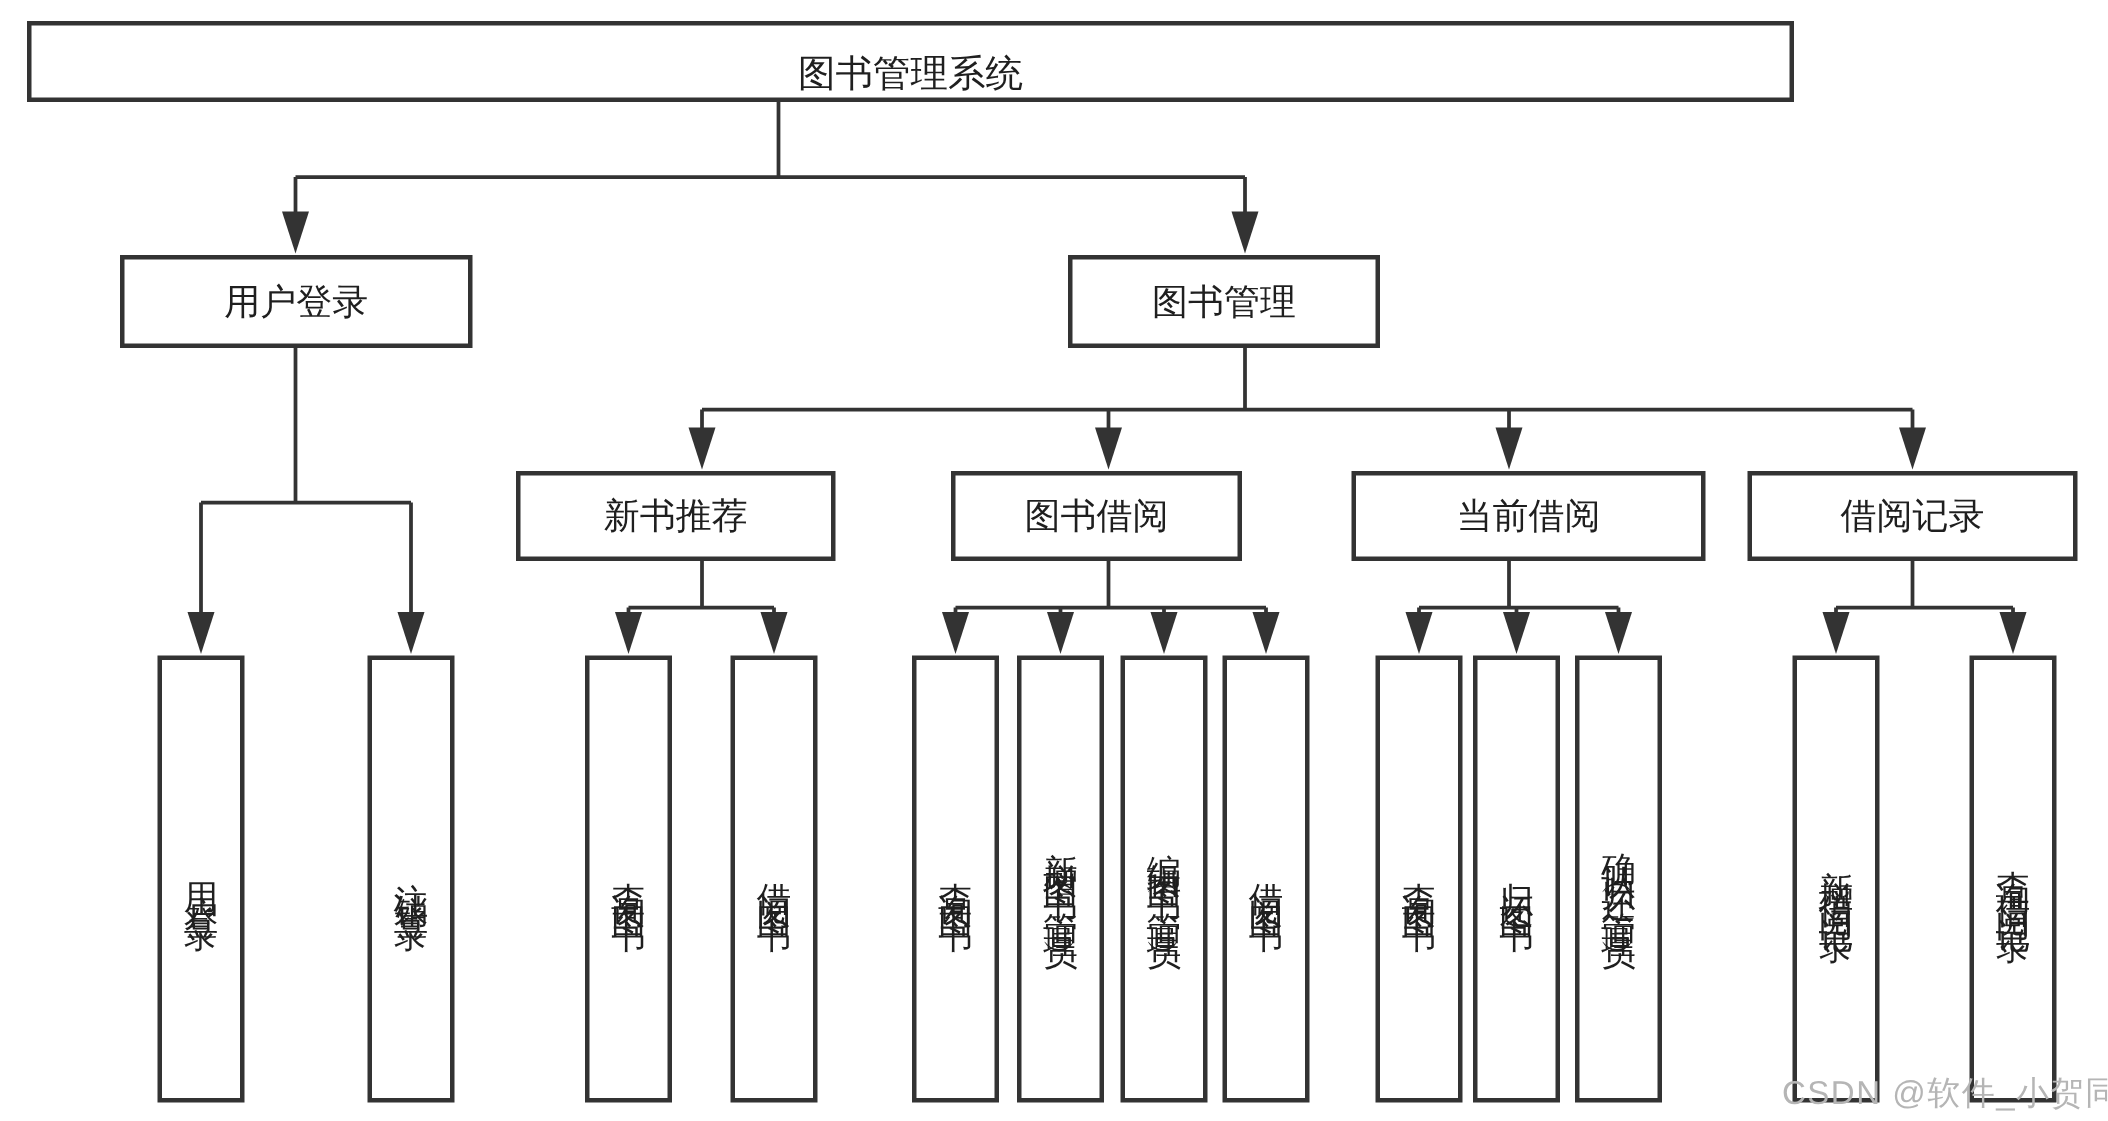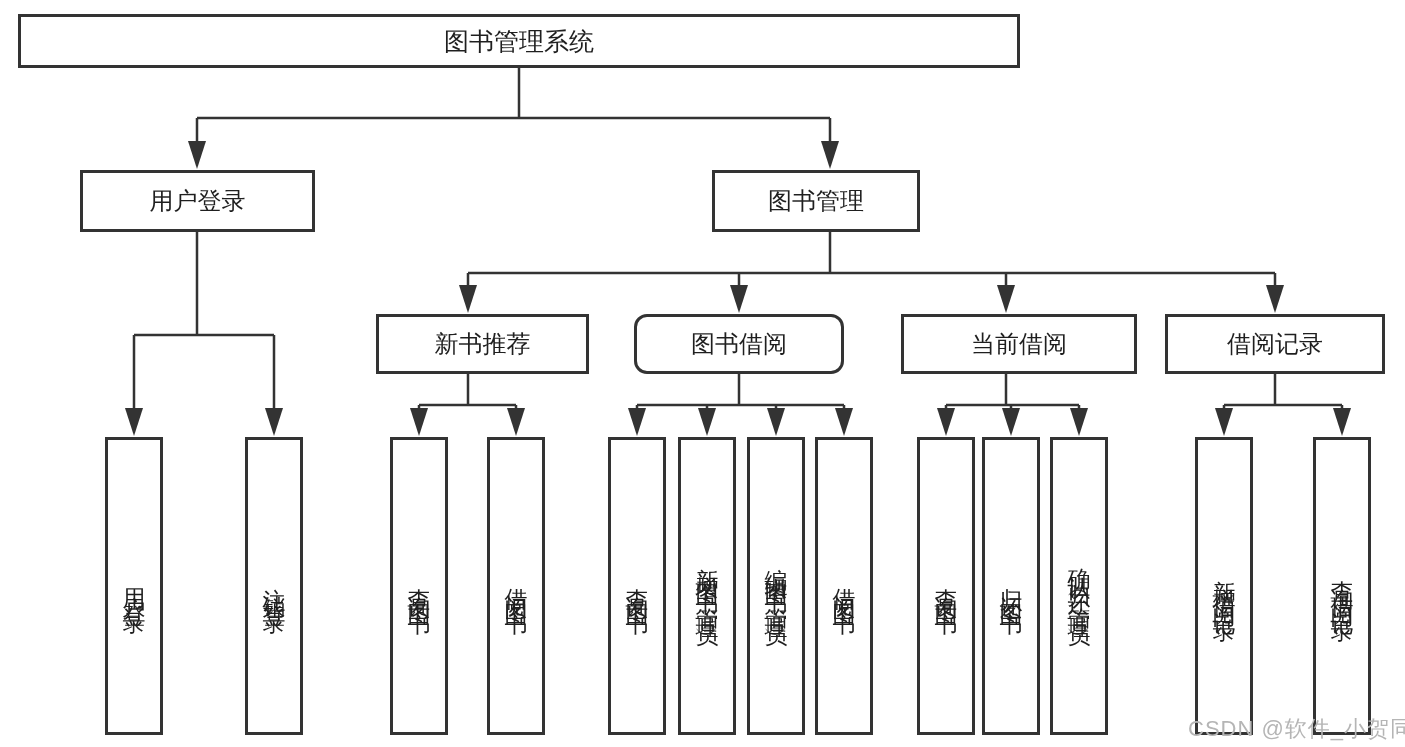--- a/index.html
+++ b/index.html
@@ -89,35 +89,35 @@
     <path class="cline" d="M1006 374 V405 M946 405 H1079 M946 405 V412 M1011 405 V412 M1079 405 V412"></path>
     <polygon class="arrow" points="937,408 955,408 946,436"></polygon>
     <polygon class="arrow" points="1002,408 1020,408 1011,436"></polygon>
     <polygon class="arrow" points="1070,408 1088,408 1079,436"></polygon>
 
     <path class="cline" d="M1275 374 V405 M1224 405 H1342 M1224 405 V412 M1342 405 V412"></path>
     <polygon class="arrow" points="1215,408 1233,408 1224,436"></polygon>
     <polygon class="arrow" points="1333,408 1351,408 1342,436"></polygon>
   </svg>
 
-  <div class="node root" style="left:18px; top:14px; width:1002px; height:54px;">
+  <div class="node root" style="left:18px; top:14px; width:1178px; height:54px;align-items:flex-end;">
     <span>图书管理系统</span>
   </div>
 
   <div class="node" style="left:80px; top:170px; width:235px; height:62px;">
     <span>用户登录</span>
   </div>
   <div class="node" style="left:712px; top:170px; width:208px; height:62px;">
     <span>图书管理</span>
   </div>
 
-  <div class="node" style="left:376px; top:314px; width:213px; height:60px;">
+  <div class="node" style="left:344px; top:314px; width:213px; height:60px;">
     <span>新书推荐</span>
   </div>
-  <div class="node" style="left:634px; top:314px; width:210px; height:60px;border-radius:13px;">
+  <div class="node" style="left:634px; top:314px; width:194px; height:60px;">
     <span>图书借阅</span>
   </div>
   <div class="node" style="left:901px; top:314px; width:236px; height:60px;">
     <span>当前借阅</span>
   </div>
   <div class="node" style="left:1165px; top:314px; width:220px; height:60px;">
     <span>借阅记录</span>
   </div>
 
   <div class="node leaf" style="left:105px;">

